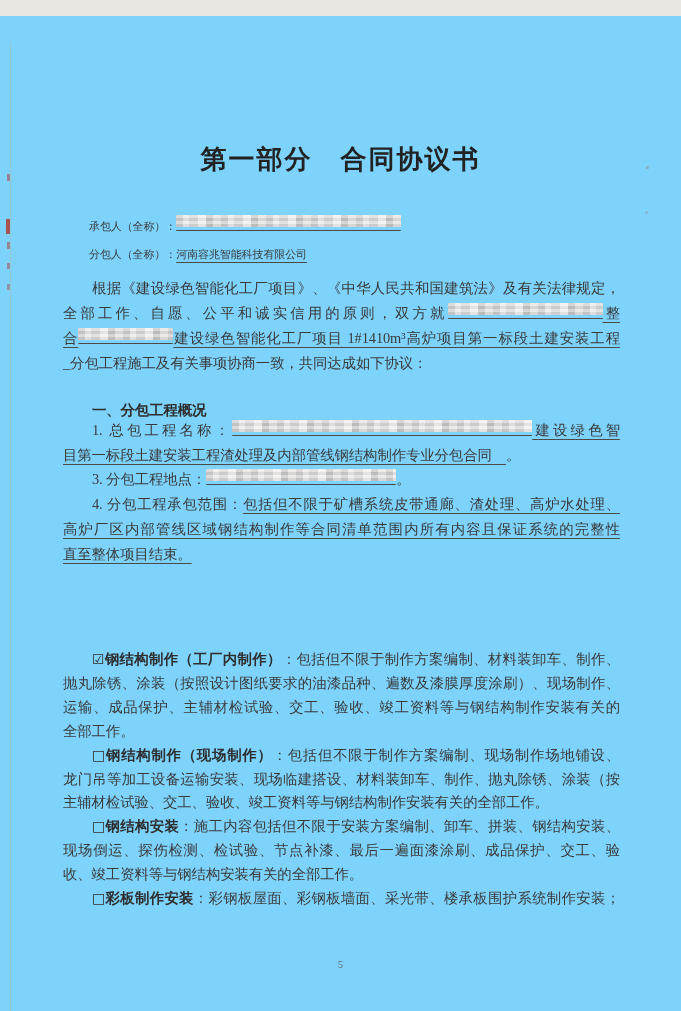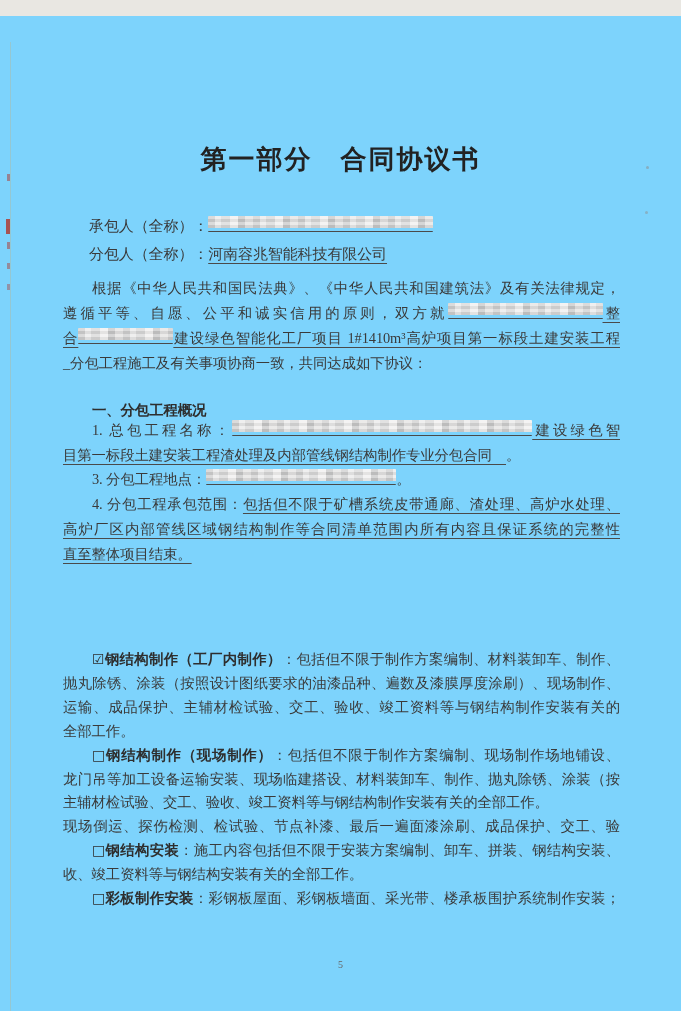--- a/index.html
+++ b/index.html
@@ -20,21 +20,21 @@
   .speck{position:absolute;width:3px;height:3px;border-radius:50%;background:#8f8f8f;}
   .sp1{left:646px;top:150px;opacity:.55;}
   .sp2{left:645px;top:195px;opacity:.5;}
   .edgebar{position:absolute;left:0;right:0;bottom:0;height:9px;background:#403e3b;border-top:1px solid #7a7772;}
 
   .title{
     position:absolute;left:0;right:0;top:126px;text-align:center;
     font-size:26px;font-weight:bold;letter-spacing:2px;color:#222;margin:0;
   }
   .block{position:absolute;left:63px;right:61px;}
-  .b-parties{top:196px;left:89px;line-height:28px;font-size:15px;}
+  .b-parties{top:196px;left:89px;line-height:28px;font-size:11px;}
   .b-intro{top:260px;line-height:24.9px;}
   .b-heading{top:382px;line-height:24px;font-weight:bold;color:#2e2e2e;}
   .b-items{top:402px;line-height:24.7px;}
   .b-cb{top:632px;line-height:23.9px;}
   .pagenum{position:absolute;left:0;right:0;top:943px;text-align:center;font-size:10px;color:#666;}
 
   .line{white-space:normal;}
   .line.fill{text-align:justify;text-align-last:justify;}
   .line.ind{text-indent:29px;}
   .u{text-decoration:underline;text-underline-offset:3.5px;text-decoration-thickness:1px;text-decoration-color:#4a4a4a;}
@@ -62,22 +62,22 @@
   <div class="speck sp2"></div>
 
   <h1 class="title">第一部分　合同协议书</h1>
 
   <div>
       <div class="block b-parties">
         <div class="line"><span class="">承包人（全称）：</span><span class="redact ru" style="width: 225px;"></span></div>
         <div class="line"><span class="">分包人（全称）：</span><span class="u ">河南容兆智能科技有限公司</span></div>
       </div>
       <div class="block b-intro">
-        <div class="line fill ind"><span class="">根据《中华人民共和国民法典》、《中华人民共和国建筑法》及有关法律规定，</span></div>
-        <div class="line fill"><span class="">遵循平等、自愿、公平和诚实信用的原则，双方就</span><span class="redact ru" style="width: 155px;"></span><span class="u ">整</span></div>
+        <div class="line fill ind"><span class="">根据《建设绿色智能化工厂项目》、《中华人民共和国建筑法》及有关法律规定，</span></div>
+        <div class="line fill"><span class="">全部工作、自愿、公平和诚实信用的原则，双方就</span><span class="redact ru" style="width: 155px;"></span><span class="u ">整</span></div>
         <div class="line fill"><span class="u ">合</span><span class="redact ru" style="width: 95px;"></span><span class="u ">建设绿色智能化工厂项目 1#1410m³高炉项目第一标段土建安装工程</span></div>
         <div class="line"><span class="">_分包工程施工及有关事项协商一致，共同达成如下协议：</span></div>
       </div>
       <div class="block b-heading">
         <div class="line ind"><span class="bold ">一、分包工程概况</span></div>
       </div>
       <div class="block b-items">
         <div class="line fill ind"><span class="">1. 总包工程名称：</span><span class="redact ru" style="width: 300px;"></span><span class="u ">建设绿色智</span></div>
         <div class="line"><span class="u ">目第一标段土建安装工程渣处理及内部管线钢结构制作专业分包合同　</span><span class="">。</span></div>
         <div class="line ind"><span class="">3. 分包工程地点：</span><span class="redact ru" style="width: 190px;"></span><span class="">。</span></div>
@@ -86,22 +86,22 @@
         <div class="line"><span class="u ">直至整体项目结束。</span></div>
       </div>
       <div class="block b-cb">
         <div class="line fill ind"><span class="cb">☑</span><span class="bold ">钢结构制作（工厂内制作）</span><span class="">：包括但不限于制作方案编制、材料装卸车、制作、</span></div>
         <div class="line fill"><span class="">抛丸除锈、涂装（按照设计图纸要求的油漆品种、遍数及漆膜厚度涂刷）、现场制作、</span></div>
         <div class="line fill"><span class="">运输、成品保护、主辅材检试验、交工、验收、竣工资料等与钢结构制作安装有关的</span></div>
         <div class="line"><span class="">全部工作。</span></div>
         <div class="line fill ind"><span class="cb">□</span><span class="bold ">钢结构制作（现场制作）</span><span class="">：包括但不限于制作方案编制、现场制作场地铺设、</span></div>
         <div class="line fill"><span class="">龙门吊等加工设备运输安装、现场临建搭设、材料装卸车、制作、抛丸除锈、涂装（按</span></div>
         <div class="line"><span class="">主辅材检试验、交工、验收、竣工资料等与钢结构制作安装有关的全部工作。</span></div>
+        <div class="line fill ind"><span class="cb">□</span><span class="bold ">钢结构安装</span><span class="">：施工内容包括但不限于安装方案编制、卸车、拼装、钢结构安装、</span></div>
         <div class="line fill"><span class="">现场倒运、探伤检测、检试验、节点补漆、最后一遍面漆涂刷、成品保护、交工、验</span></div>
-        <div class="line fill ind"><span class="cb">□</span><span class="bold ">钢结构安装</span><span class="">：施工内容包括但不限于安装方案编制、卸车、拼装、钢结构安装、</span></div>
         <div class="line"><span class="">收、竣工资料等与钢结构安装有关的全部工作。</span></div>
         <div class="line fill ind"><span class="cb">□</span><span class="bold ">彩板制作安装</span><span class="">：彩钢板屋面、彩钢板墙面、采光带、楼承板围护系统制作安装；</span></div>
       </div>
     </div>
 
   <div class="pagenum">5</div>
   <div class="edgebar"></div>
 </div>
 
 </body></html>

